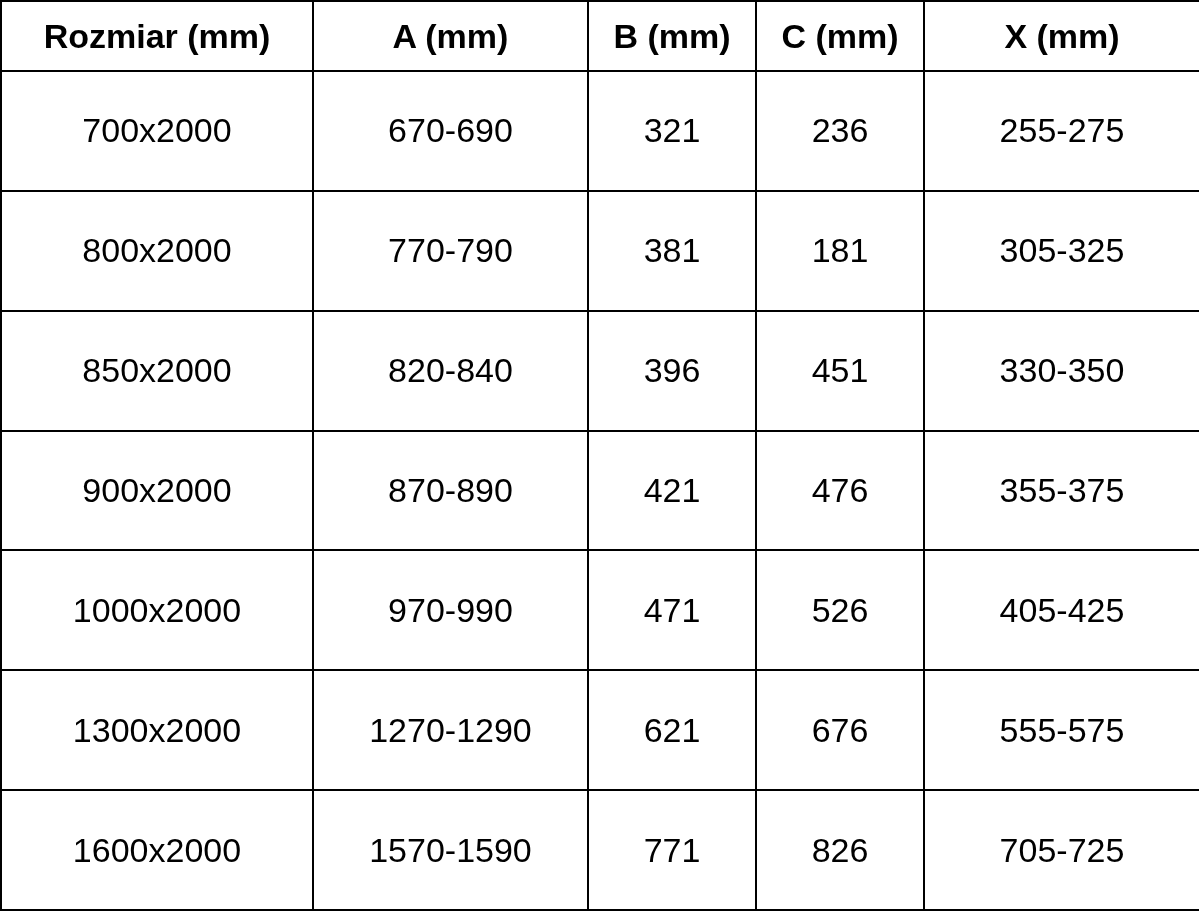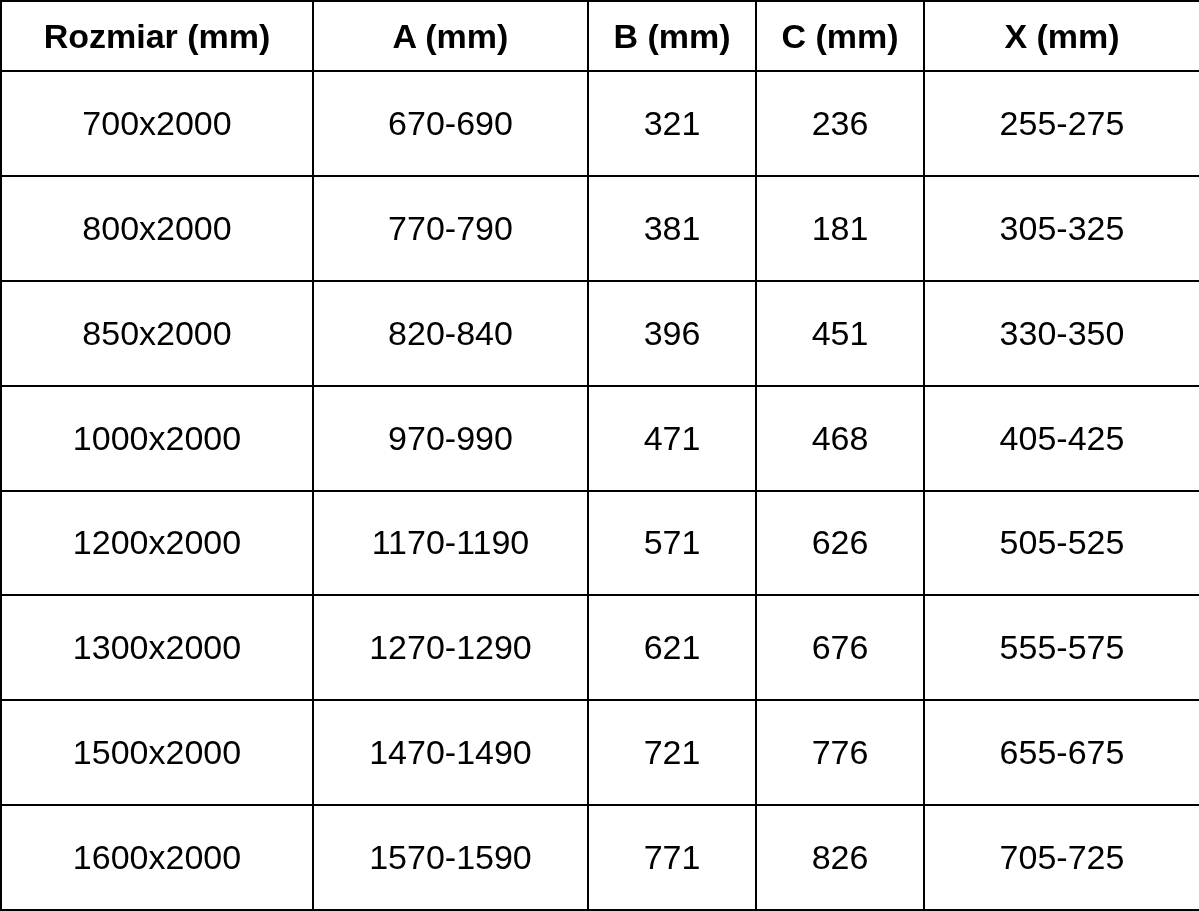--- a/index.html
+++ b/index.html
@@ -74,46 +74,39 @@
         <td>305-325</td>
       </tr>
       <tr>
         <td>850x2000</td>
         <td>820-840</td>
         <td>396</td>
         <td>451</td>
         <td>330-350</td>
       </tr>
       <tr>
+        <td>900x2000</td>
+        <td>870-890</td>
+        <td>421</td>
+        <td>476</td>
+        <td>355-375</td>
+      </tr>
+      <tr>
         <td>1000x2000</td>
         <td>970-990</td>
         <td>471</td>
-        <td>468</td>
+        <td>526</td>
         <td>405-425</td>
-      </tr>
-      <tr>
-        <td>1200x2000</td>
-        <td>1170-1190</td>
-        <td>571</td>
-        <td>626</td>
-        <td>505-525</td>
       </tr>
       <tr>
         <td>1300x2000</td>
         <td>1270-1290</td>
         <td>621</td>
         <td>676</td>
         <td>555-575</td>
-      </tr>
-      <tr>
-        <td>1500x2000</td>
-        <td>1470-1490</td>
-        <td>721</td>
-        <td>776</td>
-        <td>655-675</td>
       </tr>
       <tr>
         <td>1600x2000</td>
         <td>1570-1590</td>
         <td>771</td>
         <td>826</td>
         <td>705-725</td>
       </tr>
     </tbody>
 </table>

